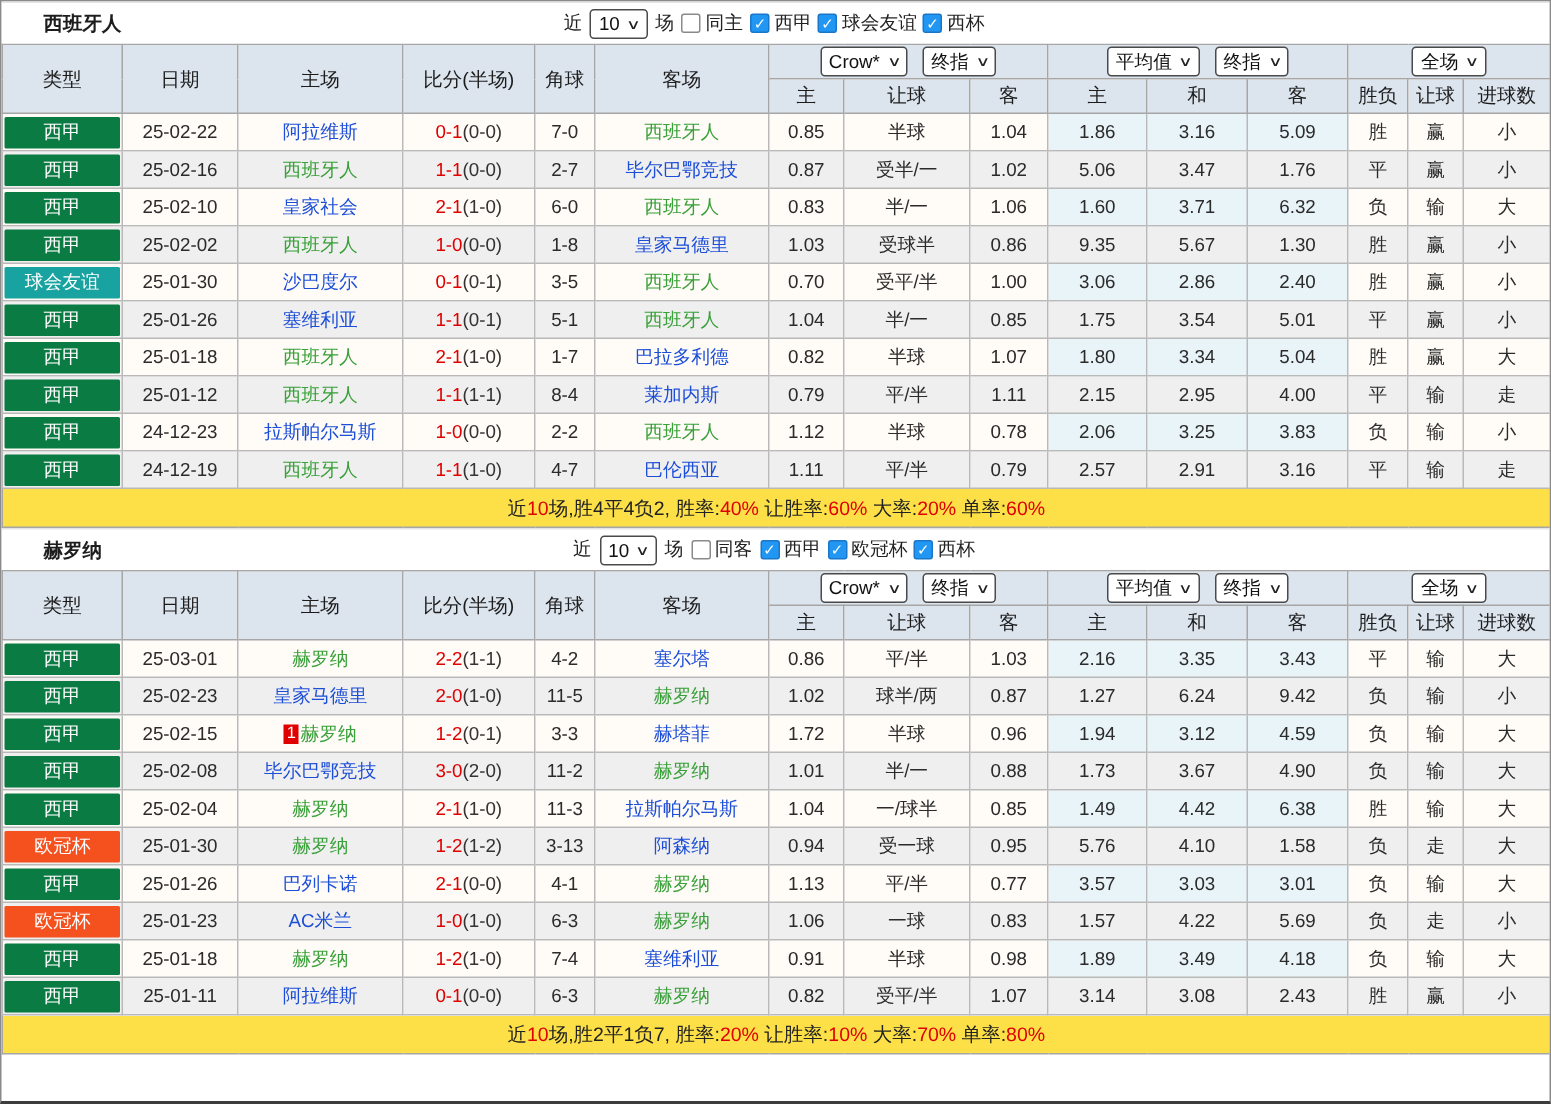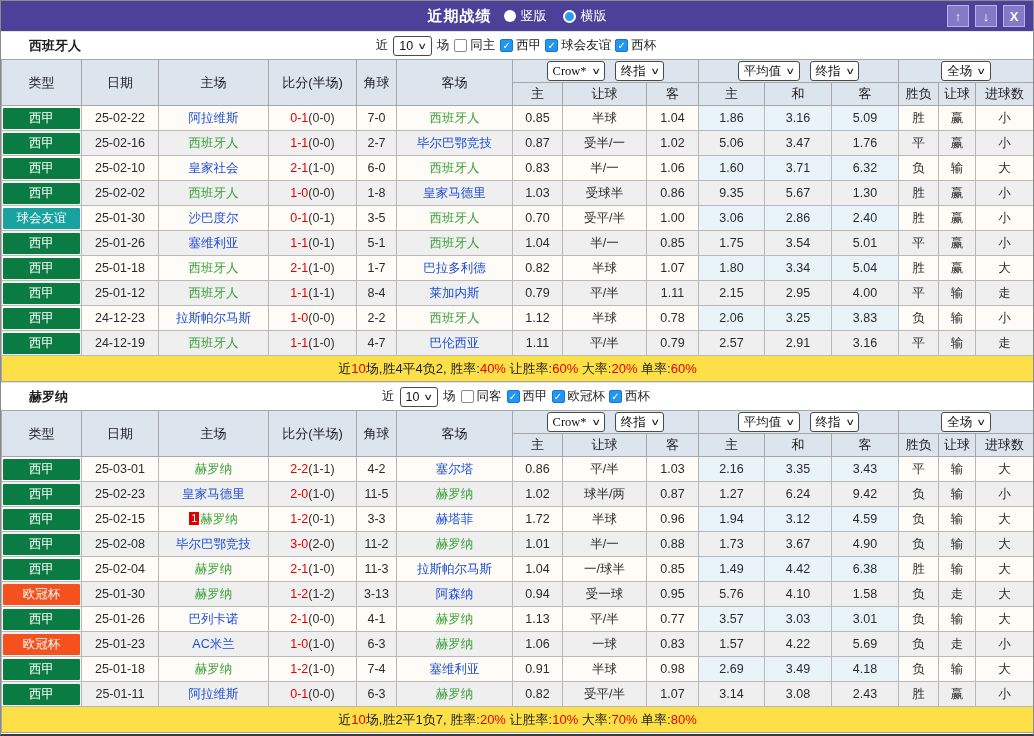--- a/index.html
+++ b/index.html
@@ -31,21 +31,21 @@
   .league-boxes { display:inline-flex; align-items:center; gap:2px; }
   .league-boxes .cb { margin-right:2px; }
 
   
   table.grid { width:100%; border-collapse:collapse; table-layout:fixed; }
   .grid th, .grid td { border:1px solid #b9b9b9; text-align:center; overflow:hidden; white-space:nowrap; }
   .grid thead th { background:#dce4ee; font-weight:normal; font-size:13px; color:#1c1c1c; border-color:#a6a6a6; }
   .hrow th { height:23px; }
   .hrow2 th { height:23px; }
   .ddcell { background:#dce4ee; }
-  .ddcell .select { margin:0 3px;font-family:Liberation Serif, serif; }
+  .ddcell .select { margin:0 3px; }
   .grid tbody td { height:25px; font-size:12.5px; color:#2b2b2b; background:#fffcf7; }
   .grid tbody tr:nth-child(even) td { background:#efefef; }
   .grid tbody tr:nth-child(odd) td.avg { background:#e9f4f9; }
   td.c-type { padding:1px; }
   .badge { height:21px; line-height:21px; color:#fff; font-size:12.5px; border-radius:1px; }
   .tname { color:#1d4ed8; }
   .tname.focus { color:#3aa03a; }
   .card-badge { display:inline-block; background:#e00000; color:#fff; font-size:11px; line-height:13px; padding:0 2px; margin-right:1px; vertical-align:1px; }
   .s-main { color:#e00000; }
   .s-half { color:#333;margin-top:32px; }
@@ -53,46 +53,20 @@
   .res-r { color:#d60000; }
   .res-g { color:#00a050; }
   .res-b { color:#2d2dd6; }
   tfoot td.summary { height:26px; background:#fde047; font-size:13px; color:#222; text-align:center; border-color:#a6a6a6; }
   tfoot td.summary .red { color:#e00000; }
 </style>
 </head>
 <body>
 
 <div class="window">
-  <div class="titlebar">
-    <div class="title-center">
-      <span class="title">近期战绩</span>
-      <span class="radio-group">
-        <span class="radio">
-          <span class="radio-dot sel"></span>
-          <span>竖版</span>
-        </span>
-        <span class="radio">
-          <span class="radio-dot unsel"></span>
-          <span>横版</span>
-        </span>
-      </span>
-    </div>
-    <div class="tb-buttons">
-      <span class="tb-btn">
-          <span>↑</span>
-        </span>
-      <span class="tb-btn">
-          <span>↓</span>
-        </span>
-      <span class="tb-btn">
-          <span>X</span>
-        </span>
-    </div>
-  </div>
 
   <div id="sections">
   <section class="panel">
     <div class="section-head">
       <span class="team-name">西班牙人</span>
       <div class="filters">
         <span class="near-label">近</span>
         <span class="select">
           <span class="sel-text count-text">10</span>
           <span class="caret">∨</span>
@@ -636,21 +610,21 @@
                 <div class="badge" style="background: rgb(11, 123, 68);">西甲</div>
               </td>
               <td class="c-date">25-01-18</td>
               <td class="c-home"><span class="tname focus">赫罗纳</span></td>
               <td class="c-score"><span class="s-main">1-2</span><span class="s-half">(1-0)</span></td>
               <td class="c-corner">7-4</td>
               <td class="c-away"><span class="tname">塞维利亚</span></td>
               <td class="c-odd">0.91</td>
               <td class="c-odd">半球</td>
               <td class="c-odd">0.98</td>
-              <td class="c-odd avg">2.69</td>
+              <td class="c-odd avg">1.89</td>
               <td class="c-odd avg">3.49</td>
               <td class="c-odd avg">4.18</td>
               <td class="c-res res-b">负</td>
               <td class="c-res res-b">输</td>
               <td class="c-res res-r">大</td>
             </tr>
             <tr>
               <td class="c-type">
                 <div class="badge" style="background: rgb(11, 123, 68);">西甲</div>
               </td>

